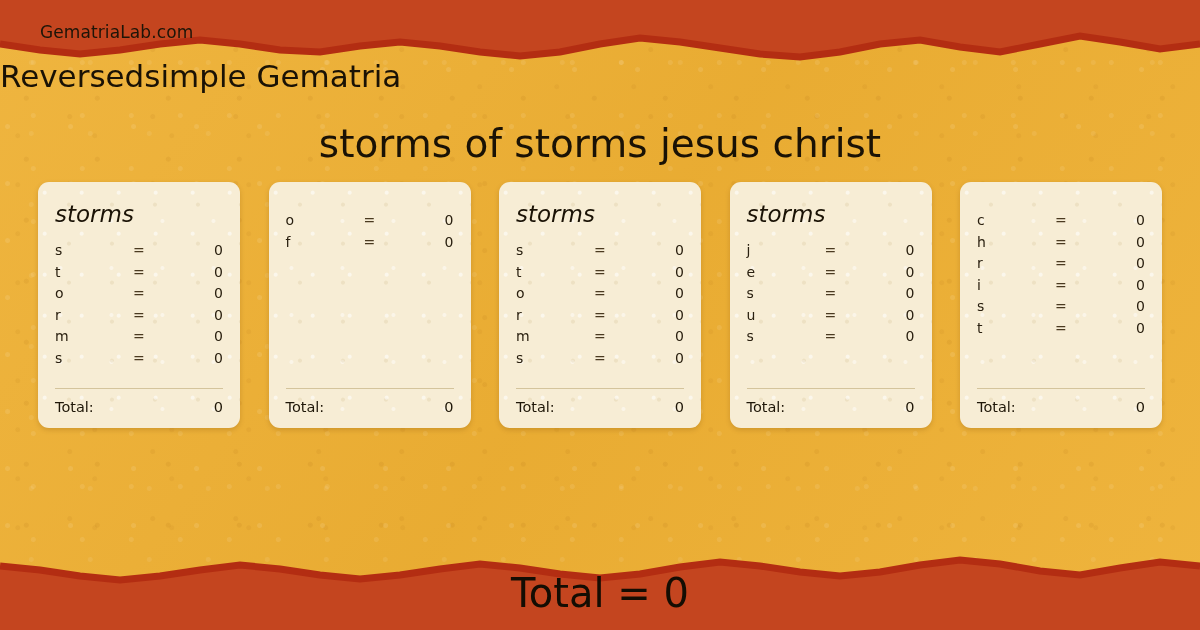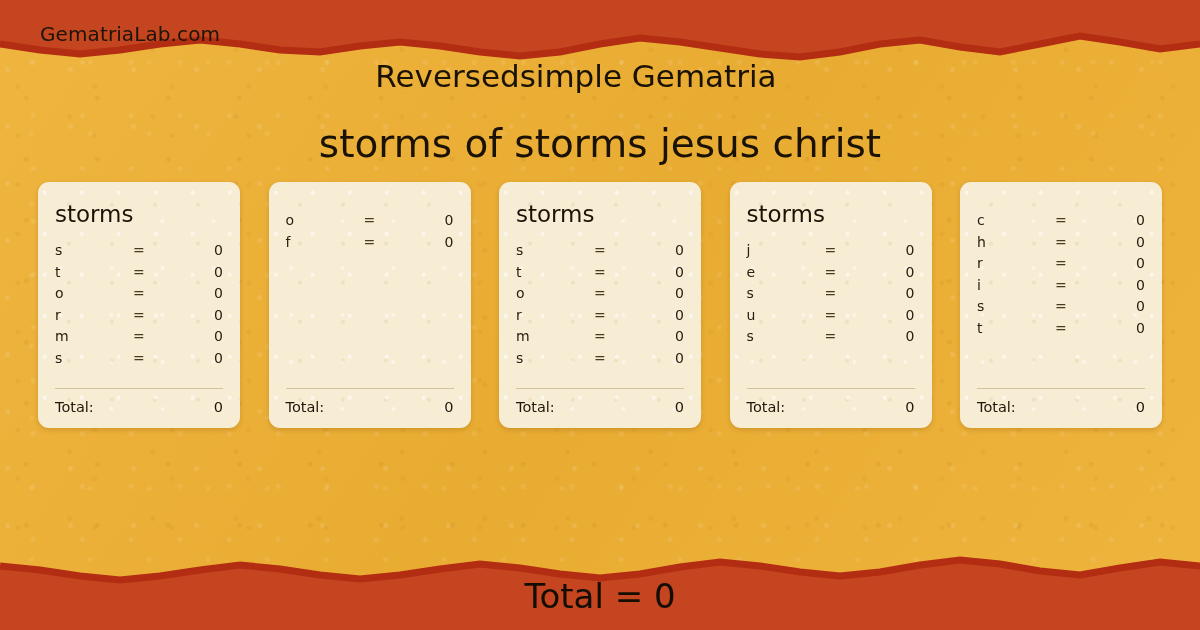--- a/index.html
+++ b/index.html
@@ -40,34 +40,33 @@
   .band svg { display: block; }
 
   #band-top { top: 0; height: 76px; }
   #band-bottom { bottom: 0; height: 92px; }
 
   
   #logo {
     position: absolute;
     left: 40px;
     top: 22px;
-    font-size: 20px;
+    font-size: 17px;
     color: #1d1508;
     letter-spacing: 0.1px;
     z-index: 5;
     white-space: nowrap;
   }
 
   
   #title {
     position: absolute;
     left: 0;
     top: 58px;
     width: 1152px;
-    text-align: center;
     font-size: 31px;
     color: #1a1205;
     z-index: 5;
   }
   #phrase {
     position: absolute;
     left: 0;
     top: 121px;
     width: 1200px;
     text-align: center;
@@ -100,20 +99,21 @@
     box-shadow: 0 2px 5px rgba(110,62,6,0.22);
     padding: 14px 17px 13px 17px;
     position: relative;
   }
   .card-title {
     font-size: 23px;
     color: #1a1205;
     line-height: 1.05;
     margin: 6px 0 0 0;
     white-space: nowrap;
+    font-style: italic;
   }
   .letters {
     margin-top: 16px;
   }
   .letter-row {
     display: flex;
     align-items: baseline;
     height: 21.5px;
     font-size: 14px;
     color: #2a2010;
@@ -151,21 +151,21 @@
     text-align: right;
   }
 
   
   #grand-total {
     position: absolute;
     left: 0;
     bottom: 14px;
     width: 1200px;
     text-align: center;
-    font-size: 34px;
+    font-size: 40px;
     color: #140d03;
     z-index: 6;
   }
 </style>
 </head>
 <body>
 
 <div id="poster">
 
   <div class="band" id="band-top">

